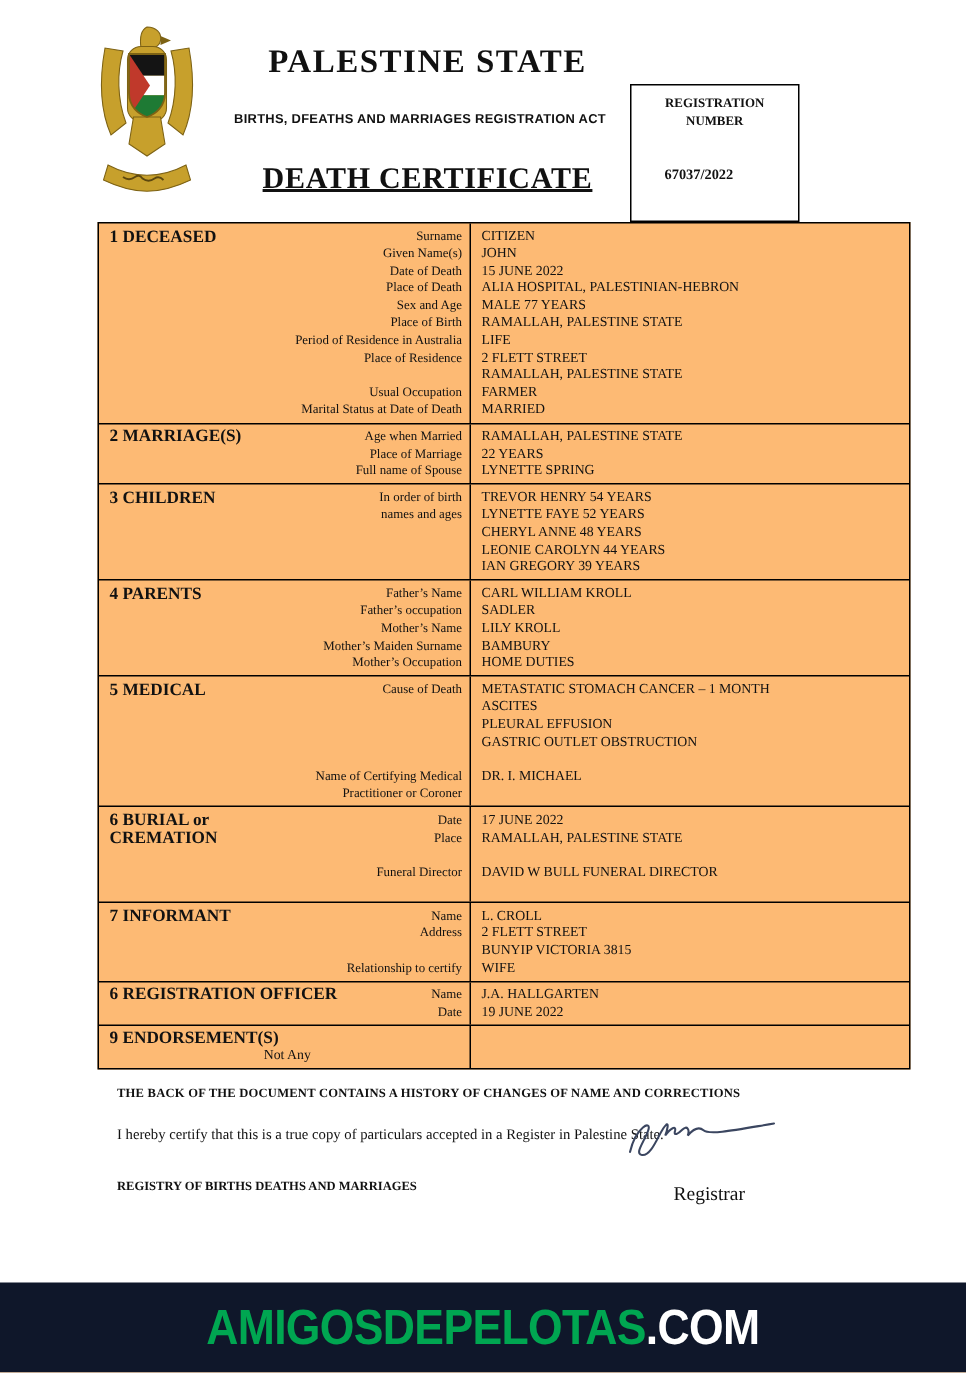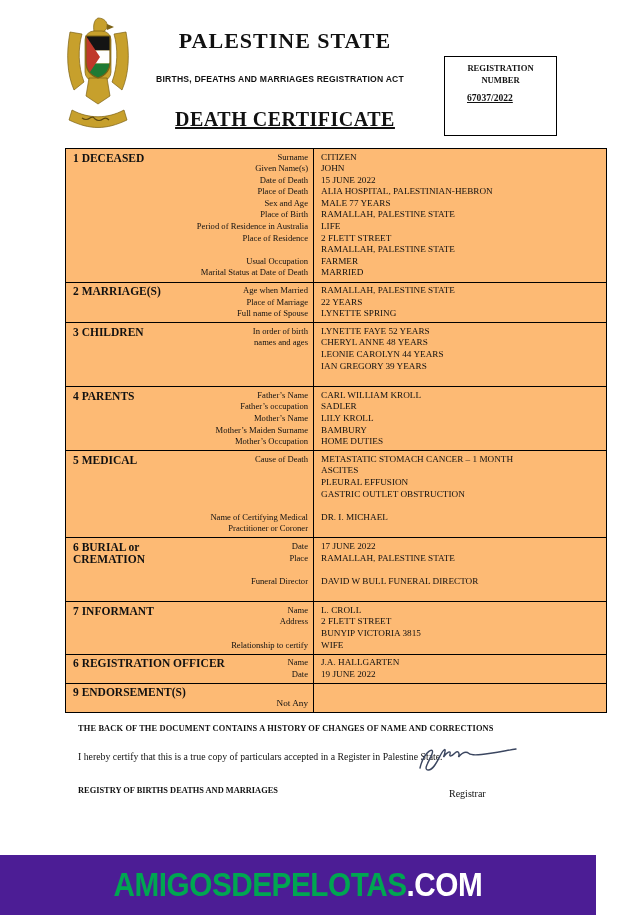--- a/index.html
+++ b/index.html
@@ -17,28 +17,28 @@
   }
   .act-subtitle{
     position:absolute;left:105px;top:74px;width:350px;text-align:center;
     font-family:"Liberation Sans", sans-serif;font-size:8.6px;font-weight:bold;letter-spacing:.2px;
   }
   .doc-title{
     position:absolute;left:135px;top:108px;width:300px;text-align:center;
     font-size:20px;font-weight:bold;letter-spacing:.5px;text-decoration:underline;
   }
   .regbox{
-    position:absolute;left:444px;top:56px;width:113px;height:80px;
+    position:absolute;left:420px;top:56px;width:113px;height:92px;
     border:1.5px solid #000;box-sizing:border-box;
   }
   .reg-label{
     margin-top:6px;padding:0 16px;text-align:center;
     font-size:8.6px;font-weight:bold;line-height:11.5px;
   }
-  .reg-value{margin-top:6px;margin-left:22px;font-size:9.6px;font-weight:bold;text-decoration:underline;}
+  .reg-value{margin-top:25px;margin-left:22px;font-size:9.6px;font-weight:bold;}
 
   
   .cert-table{
     position:absolute;left:65px;top:148px;width:542px;
     border:1.5px solid #000;box-sizing:border-box;background:#fdba74;
   }
   .section{display:flex;}
   .section + .section{border-top:1px solid #000;}
   .sec-left{
     width:247px;box-sizing:border-box;position:relative;
@@ -46,33 +46,33 @@
   }
   .sec-title{
     position:absolute;left:7px;top:2.5px;width:175px;
     font-size:11.5px;font-weight:bold;line-height:12.5px;white-space:pre-line;
   }
   .sec-right{
     flex:1;border-left:1px solid #000;box-sizing:border-box;
     padding:2.5px 4px 2.5px 7px;
   }
   .lab{font-size:8.6px;line-height:11.6px;text-align:right;white-space:nowrap;}
-  .lab.left-lab{text-align:right;padding-left:9px;font-size:9.2px;}
+  .lab.left-lab{text-align:center;padding-left:9px;font-size:9.2px;}
   .val{font-size:9.2px;line-height:11.6px;white-space:nowrap;}
 
   
   .back-note{position:absolute;left:78px;top:724px;font-size:8.4px;font-weight:bold;letter-spacing:.15px;}
   .certify{position:absolute;left:78px;top:751px;font-size:9.8px;}
   .registry{position:absolute;left:78px;top:786px;font-size:8.4px;font-weight:bold;}
   .signature{position:absolute;left:412px;top:740px;width:125px;height:42px;}
-  .registrar{position:absolute;left:449px;top:788px;font-size:10px;}
+  .registrar{position:absolute;left:449px;top:788px;font-size:13px;}
 
   
   .band{
-    position:absolute;left:0;top:855px;width:596px;height:60px;background:#4c1d95;
+    position:absolute;left:0;top:855px;width:644px;height:60px;background:#0f172a;
     display:flex;align-items:center;justify-content:center;
   }
   .band-text{
     font-family:"Liberation Sans", sans-serif;font-weight:bold;font-size:33px;
     letter-spacing:-.5px;transform:scaleX(.9);white-space:nowrap;
   }
   .band-tld{color:#ffffff;}
 </style>
 </head>
 <body>
@@ -159,20 +159,21 @@
       <div class="section">
         <div class="sec-left">
           <div class="sec-title">3 CHILDREN</div>
           <div class="lab">In order of birth</div>
           <div class="lab">names and ages</div>
           <div class="lab">&nbsp;</div>
           <div class="lab">&nbsp;</div>
           <div class="lab">&nbsp;</div>
         </div>
         <div class="sec-right">
+          <div class="val">TREVOR HENRY 54 YEARS</div>
           <div class="val">LYNETTE FAYE 52 YEARS</div>
           <div class="val">CHERYL ANNE 48 YEARS</div>
           <div class="val">LEONIE CAROLYN 44 YEARS</div>
           <div class="val">IAN GREGORY 39 YEARS</div>
         </div>
       </div>
       <div class="section">
         <div class="sec-left">
           <div class="sec-title">4 PARENTS</div>
           <div class="lab">Father’s Name</div>

